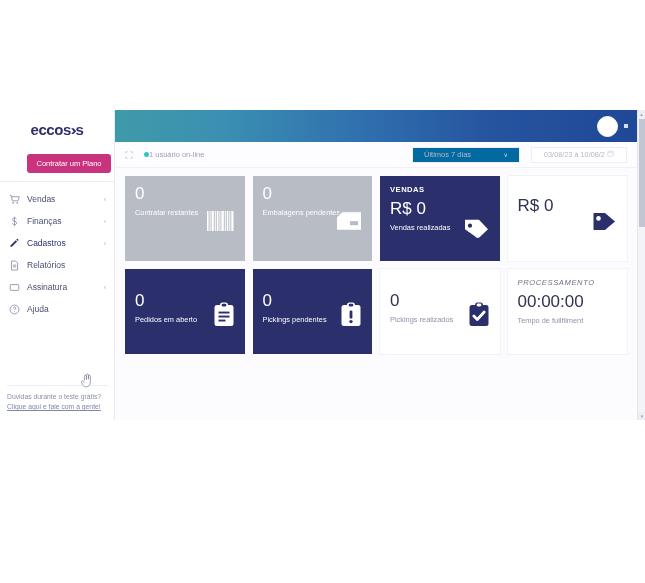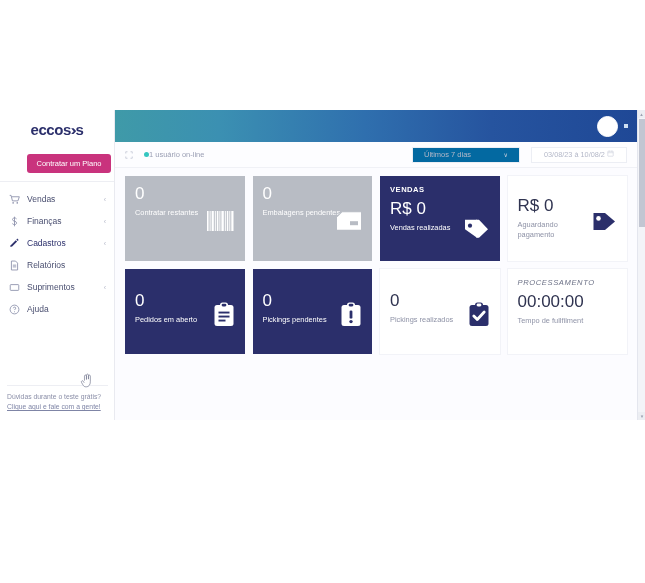--- a/index.html
+++ b/index.html
@@ -327,21 +327,21 @@
         <span class="nav-caret"></span>
       </div>
 
 
       <div class="nav-item">
         <span class="nav-ico">
           <svg width="11" height="11" viewBox="0 0 16 16" fill="none" stroke="currentColor" stroke-width="1.3">
             <rect x="1.8" y="3.8" width="12.4" height="8.4" rx="1"></rect>
           </svg>
         </span>
-        <span class="nav-label">Suprimentos</span>
+        <span class="nav-label">Assinatura</span>
         <span class="nav-caret">‹</span>
       </div>
 
       <div class="nav-item">
         <span class="nav-ico">
           <svg width="11" height="11" viewBox="0 0 16 16" fill="none" stroke="currentColor" stroke-width="1.3">
             <circle cx="8" cy="8" r="6.4"></circle>
             <path d="M6.3 6.2c0-1 .8-1.7 1.8-1.7s1.7.7 1.7 1.6c0 1.4-1.7 1.3-1.7 2.7"></path>
             <circle cx="8" cy="11.4" r="0.75" fill="currentColor" stroke="none"></circle>
           </svg>
@@ -438,21 +438,20 @@
               <path d="M2 3 H14 L24 12.5 L14 21 L2 12.5 Z" transform="translate(0,0)"></path>
               <path d="M13 3 H16 L25 12.5 L16 21 H13 L22 12.5 Z"></path>
               <circle cx="7" cy="9" r="2.1" fill="#2b2f6b"></circle>
             </svg>
           </span>
         </div>
 
         <div class="card white">
           <div style="height:12px"></div>
           <div class="card-value">R$ 0</div>
-          <div class="card-label">Aguardando pagamento</div>
           <span class="card-ico">
             <svg width="26" height="24" viewBox="0 0 26 24" fill="#2b2f6b">
               <path d="M2.5 3.5 H14 L24 12 L14 20.5 H2.5 Z"></path>
               <circle cx="7.5" cy="9" r="2.3" fill="#ffffff"></circle>
             </svg>
           </span>
         </div>
 
         <div class="card navy">
           <div style="height:14px"></div>

